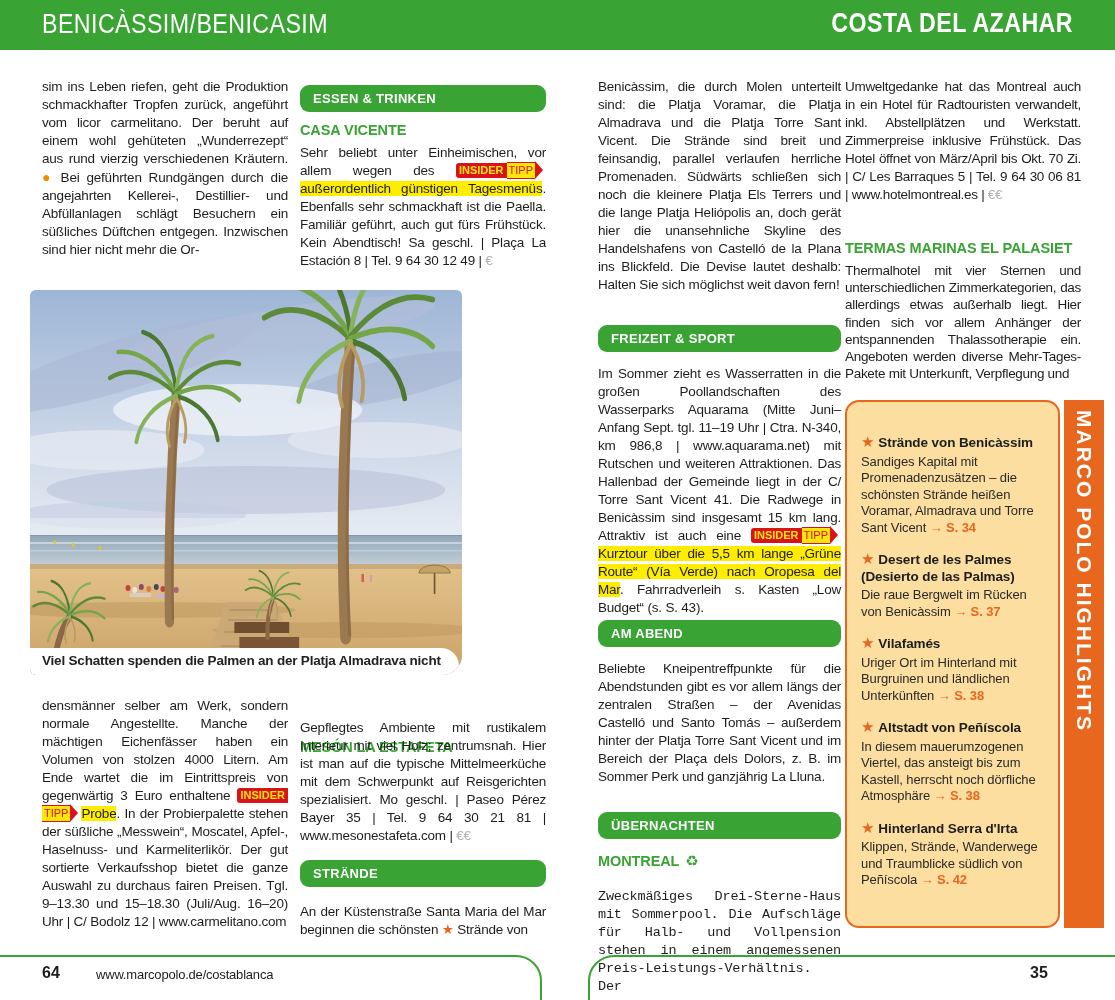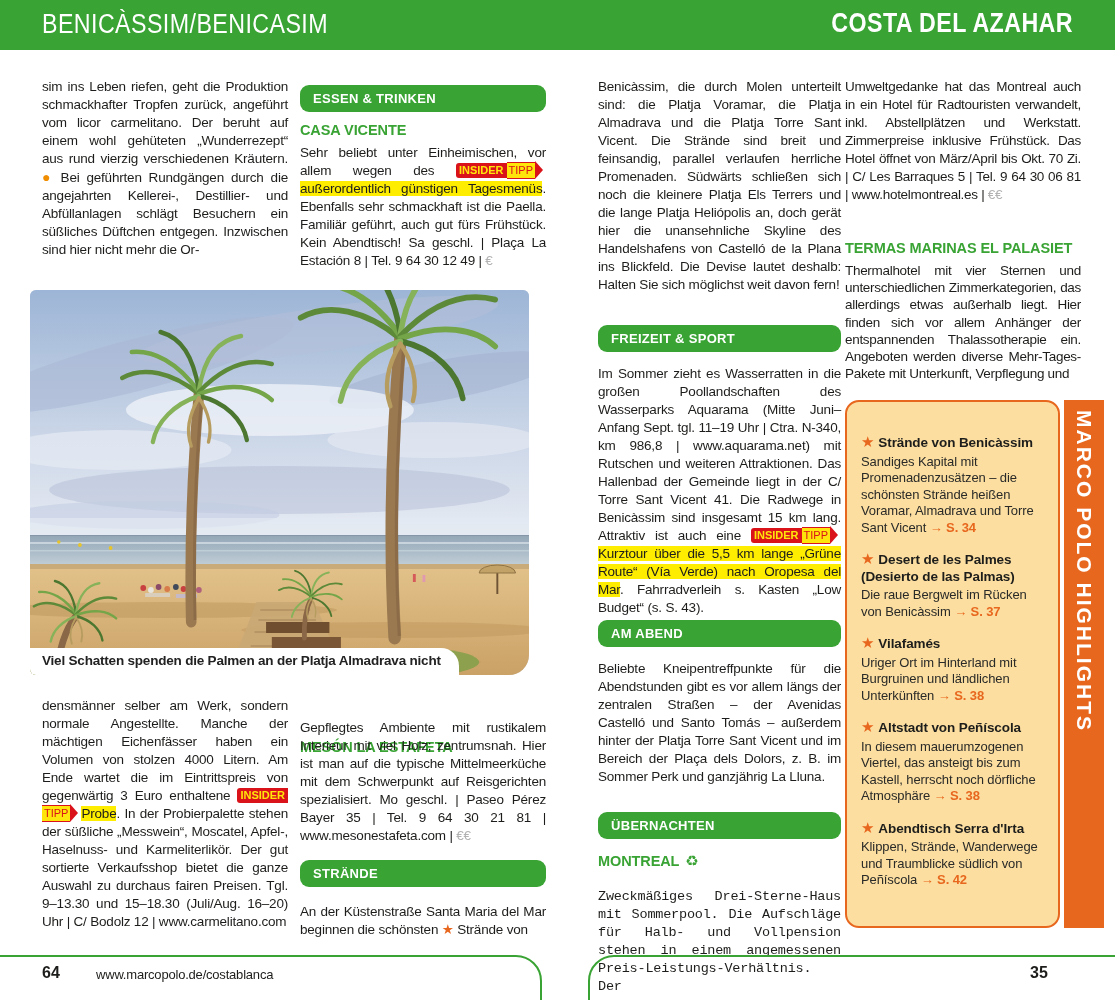--- a/index.html
+++ b/index.html
@@ -27,21 +27,21 @@
   .dot{color:#f08d00;font-size:14px;}
   .star{color:var(--orange);}
   .pageref{color:var(--orange);font-weight:700;white-space:nowrap;}
   .bi{background:var(--red);color:#ffe60a;font-weight:700;font-size:11px;padding:1px 3px;
     border-radius:3px 0 0 3px;display:inline-block;line-height:13px;vertical-align:1px;letter-spacing:0;}
   .bt{background:#ffe60a;color:var(--red);font-weight:400;font-size:11px;padding:1px 2px;display:inline-block;
     line-height:13px;position:relative;margin-right:11px;vertical-align:1px;letter-spacing:0;
     border-top:1px solid var(--red);border-bottom:1px solid var(--red);}
   .bt::after{content:"";position:absolute;left:100%;top:-2px;border-top:9px solid transparent;
     border-bottom:9px solid transparent;border-left:8px solid var(--red);}
-  .photo{position:absolute;left:30px;top:290px;width:499px;height:385px;
+  .photo{position:absolute;left:30px;top:290px;width:432px;height:385px;
     border-radius:6px 6px 20px 6px;overflow:hidden;background:#cfd9e6;}
   .photo svg{display:block;width:100%;height:100%;}
   .caption{position:absolute;left:0;bottom:0;background:#fff;padding:5px 18px 7px 12px;
     border-top-right-radius:18px;font-size:13.5px;font-weight:600;color:#222;letter-spacing:-0.2px;white-space:nowrap;}
   .hlbox{position:absolute;left:845px;top:400px;width:215px;height:528px;background:var(--cream);
     border:2px solid var(--orange);border-radius:14px;box-sizing:border-box;padding:32px 10px 8px 14px;}
   .hl-item{margin-bottom:15px;font-size:13px;line-height:16.5px;color:#2a2a28;letter-spacing:-0.1px;}
   .hl-title{font-weight:700;font-size:13.5px;margin-bottom:2px;color:var(--ink);}
   .hl-title .star{font-size:15px;margin-right:4px;}
   .vband{position:absolute;left:1064px;top:400px;width:40px;height:528px;background:var(--orange);
@@ -210,21 +210,21 @@
   </div>
   <div class="hl-item">
     <div class="hl-title"><span class="star">★</span><span>Vilafamés</span></div>
     <div class="hl-body"><span>Uriger Ort im Hinterland mit Burgruinen und ländlichen Unterkünften </span><span class="pageref">→ S. 38</span></div>
   </div>
   <div class="hl-item">
     <div class="hl-title"><span class="star">★</span><span>Altstadt von Peñíscola</span></div>
     <div class="hl-body"><span>In diesem mauerumzogenen Viertel, das ansteigt bis zum Kastell, herrscht noch dörfliche Atmosphäre </span><span class="pageref">→ S. 38</span></div>
   </div>
   <div class="hl-item">
-    <div class="hl-title"><span class="star">★</span><span>Abendtisch Serra d'Irta</span></div>
+    <div class="hl-title"><span class="star">★</span><span>Hinterland Serra d'Irta</span></div>
     <div class="hl-body"><span>Klippen, Strände, Wanderwege und Traumblicke südlich von Peñíscola </span><span class="pageref">→ S. 42</span></div>
   </div>
 </div>
 
 <div class="vband">
   <span>MARCO POLO HIGHLIGHTS</span>
 </div>
 
 <div class="fl"></div>
 <div class="fr"></div>

